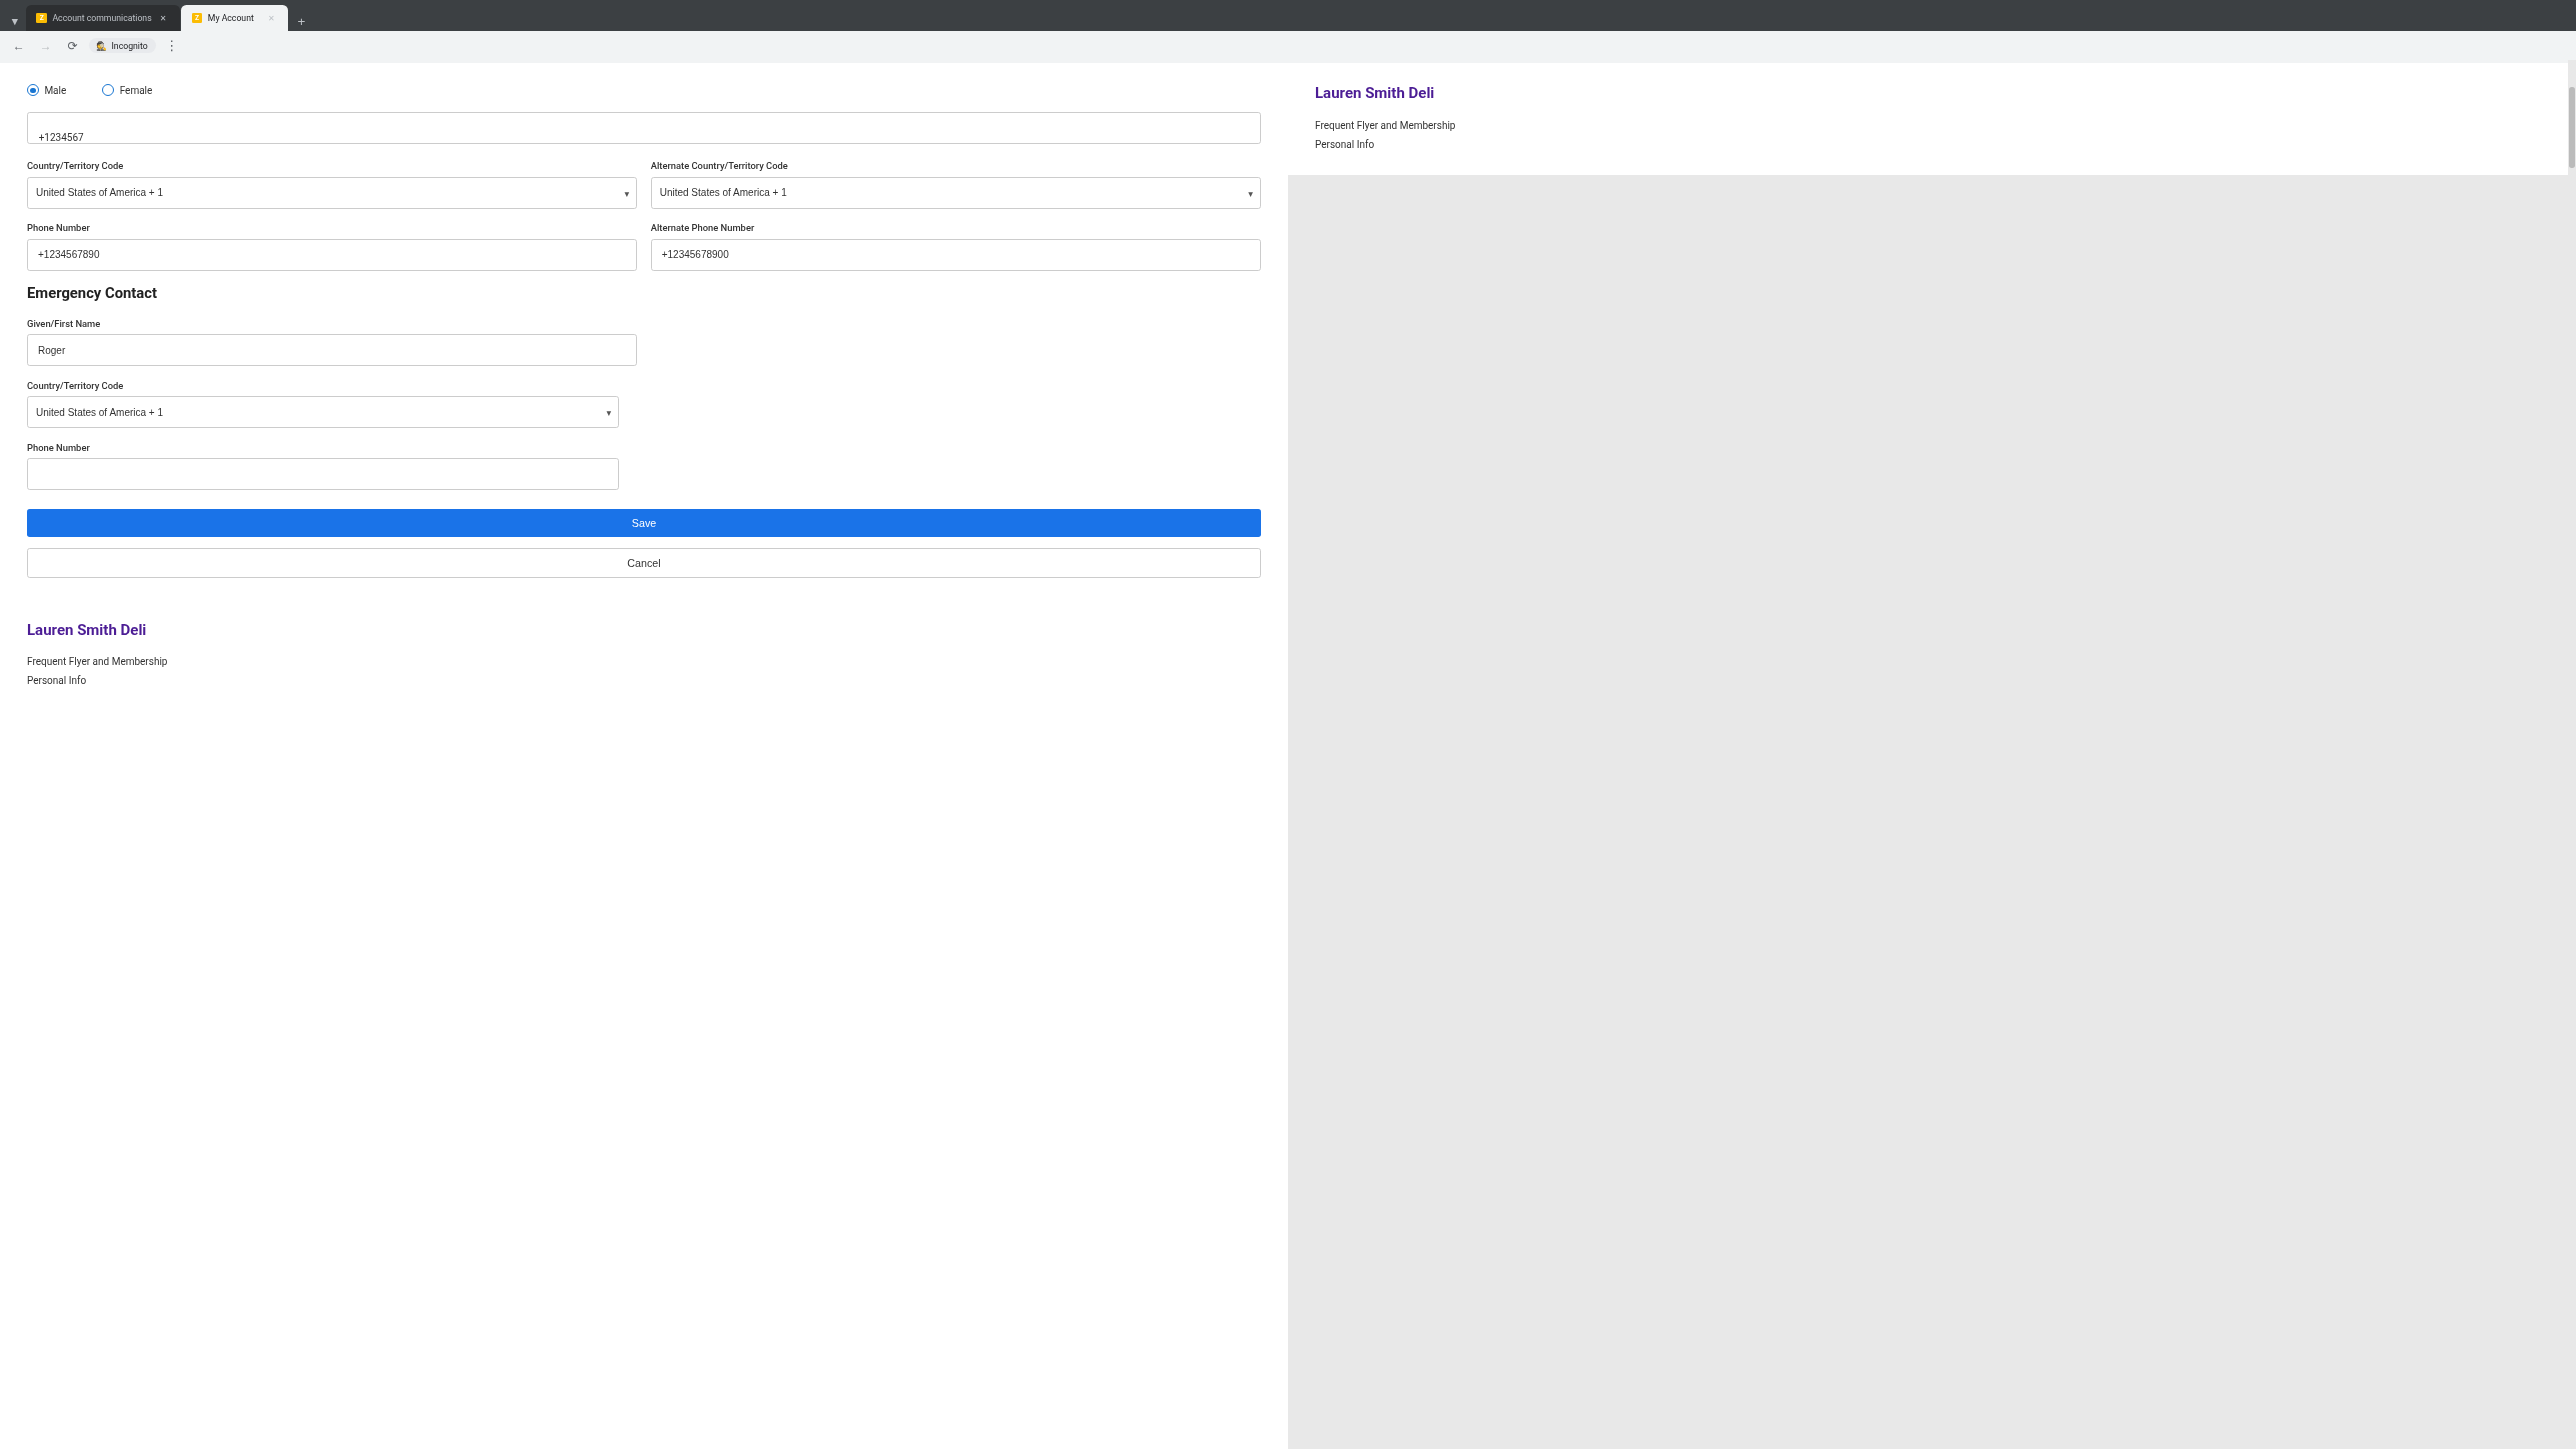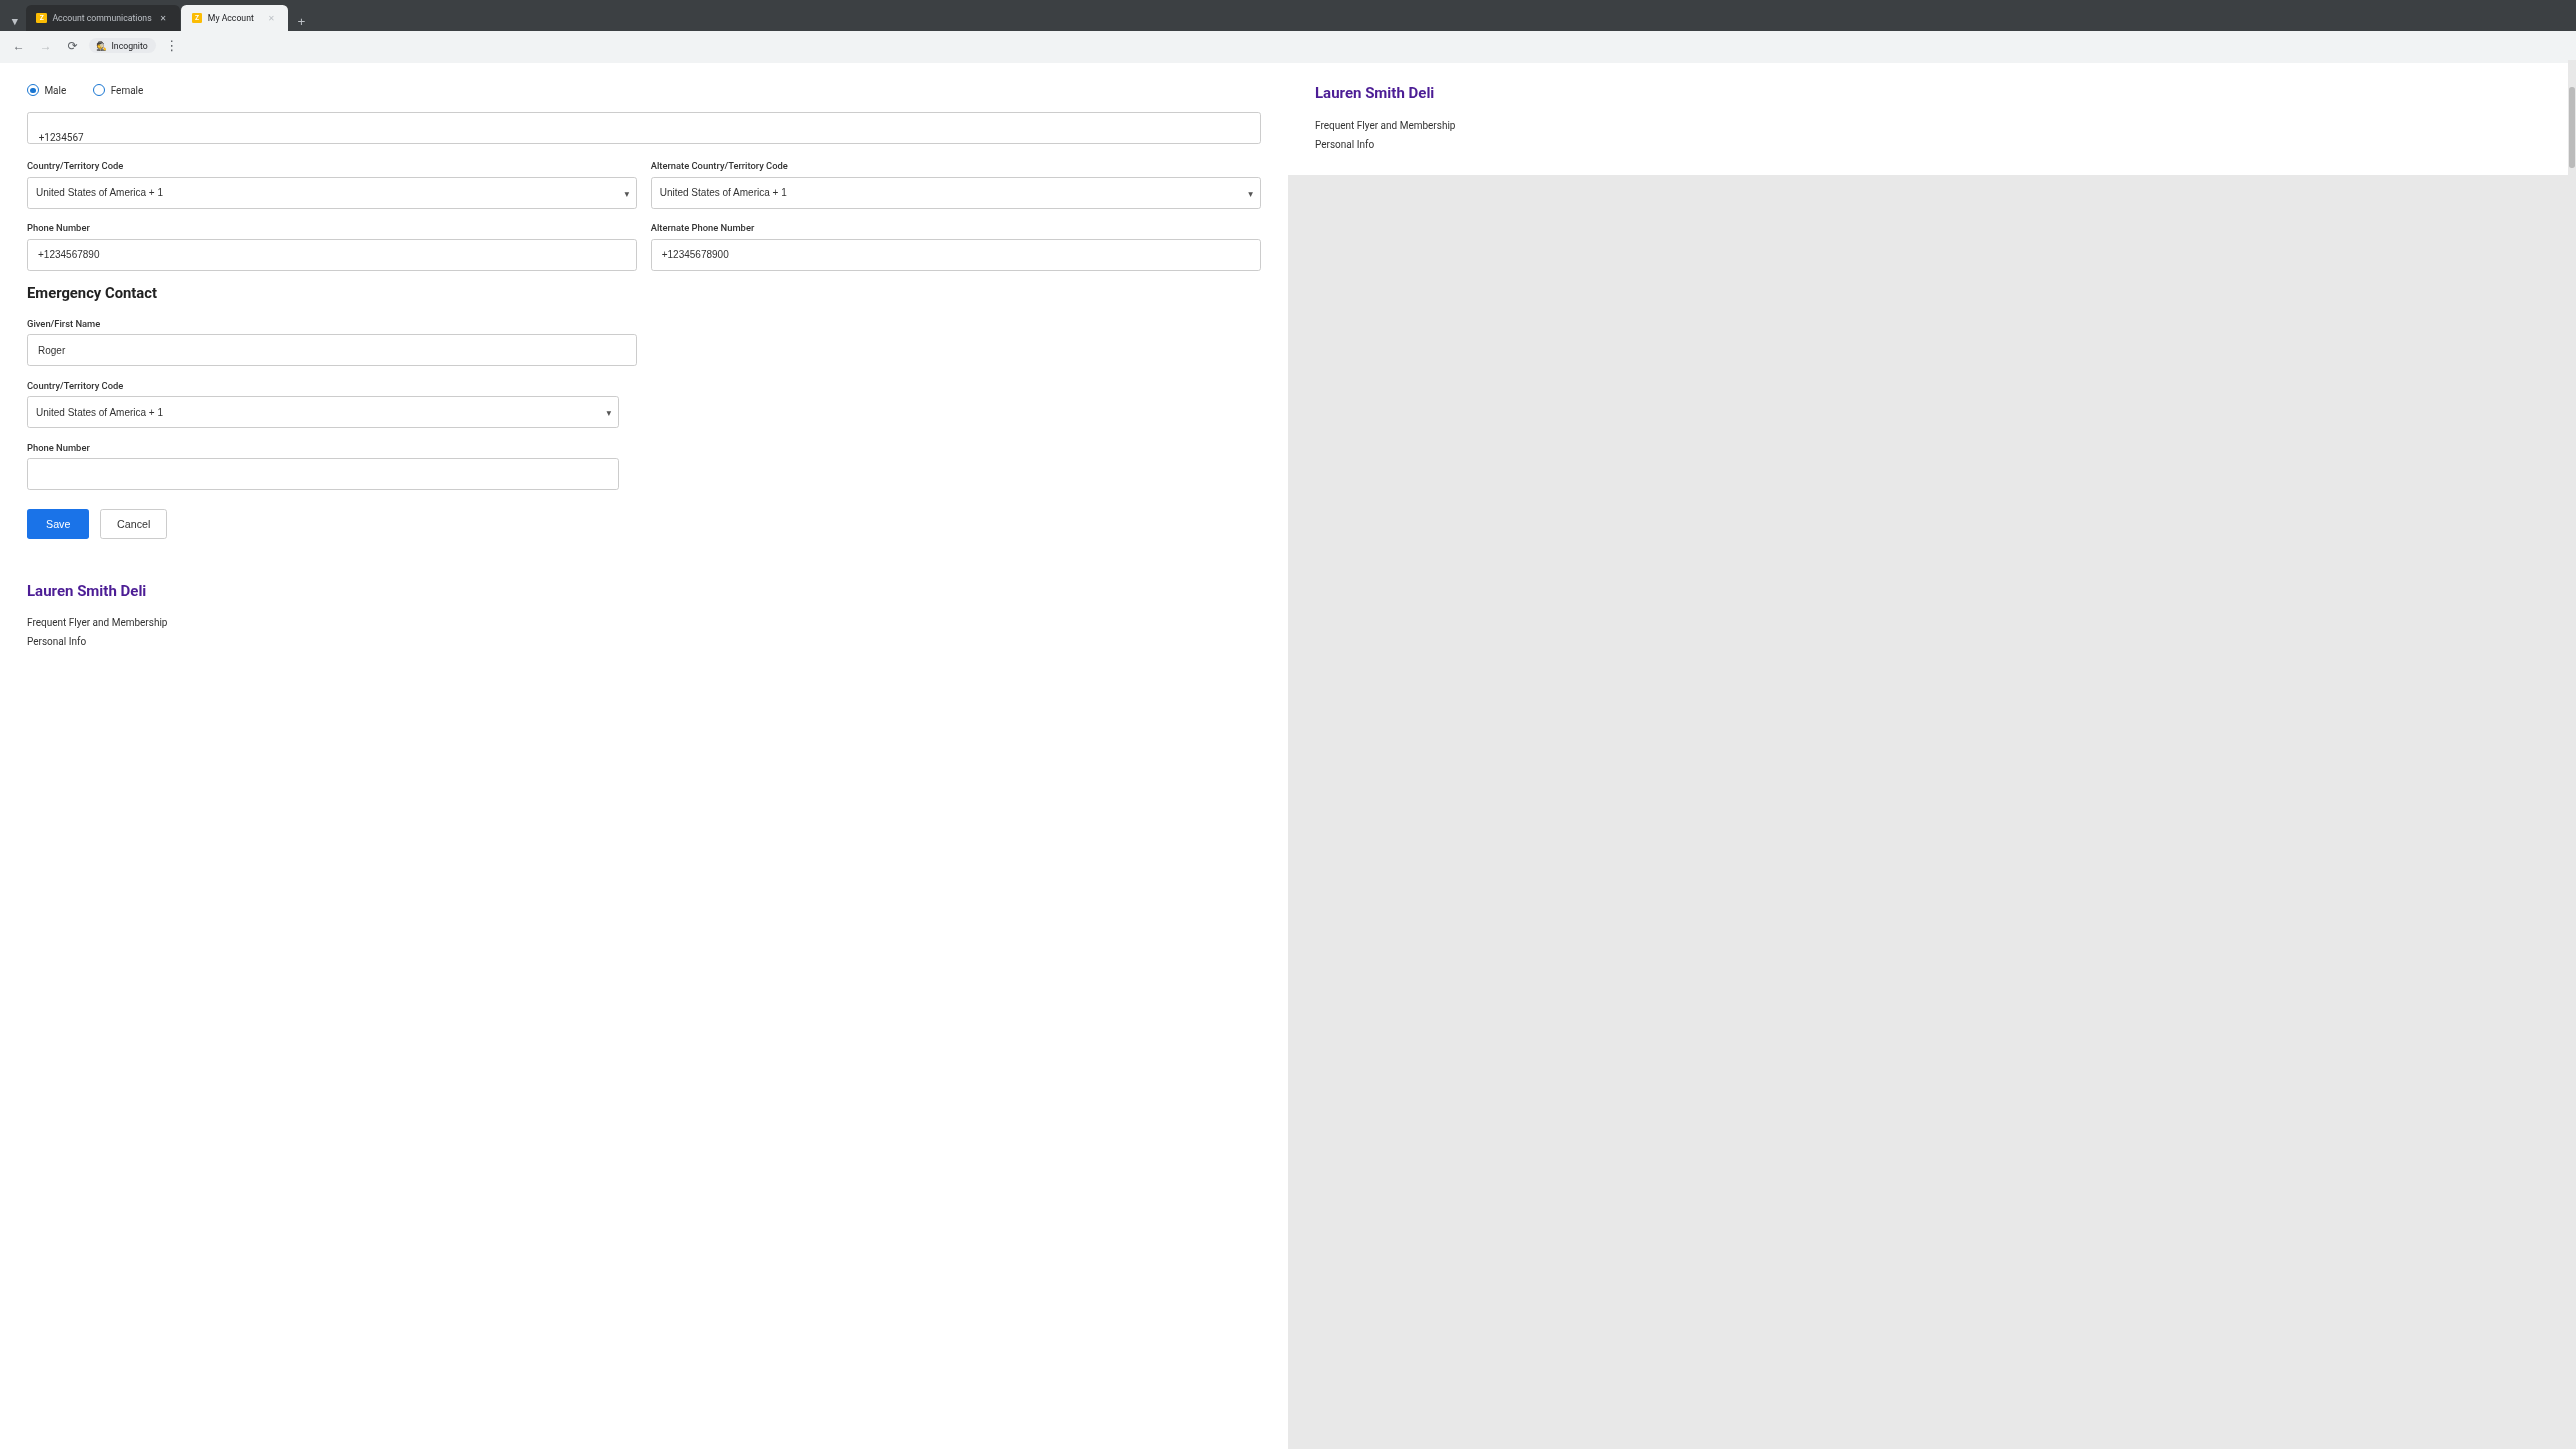--- a/index.html
+++ b/index.html
@@ -202,21 +202,21 @@
     }
 
     .form-section {
       padding: 21.5px 27px;
     }
 
     
     .radio-row {
       display: flex;
       align-items: flex-start;
-      gap: 27px;
+      gap: 36px;
       margin-bottom: 16px;
     }
     .radio-item {
       display: flex;
       align-items: center;
       gap: 5.4px;
       font-size: 10px;
     }
     .radio-circle {
       width: 12px;
@@ -308,20 +308,21 @@
       font-weight: 700;
       color: #222;
       margin-bottom: 16px;
     }
 
     
     .btn-row {
       display: flex;
       gap: 10.7px;
       margin-top: 19px;
+      flex-direction: column;
     }
     .btn-save {
       background: #1a73e8;
       color: #fff;
       border: none;
       border-radius: 2.7px;
       padding: 8px 19px;
       font-size: 10.7px;
       font-weight: 500;
       cursor: pointer;

